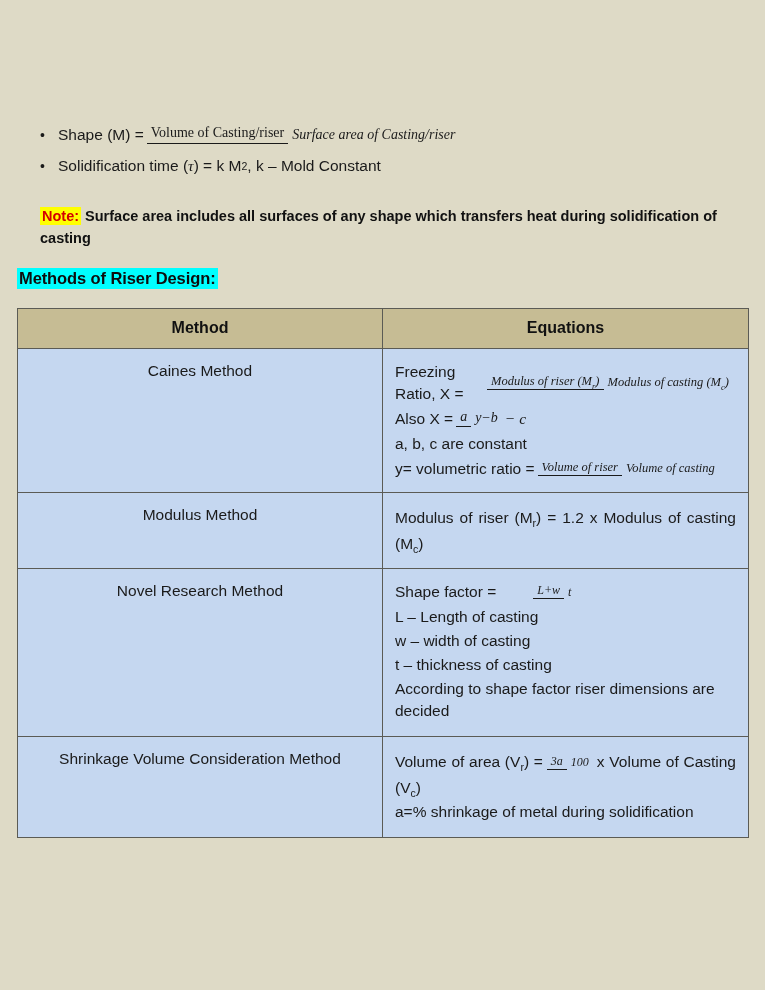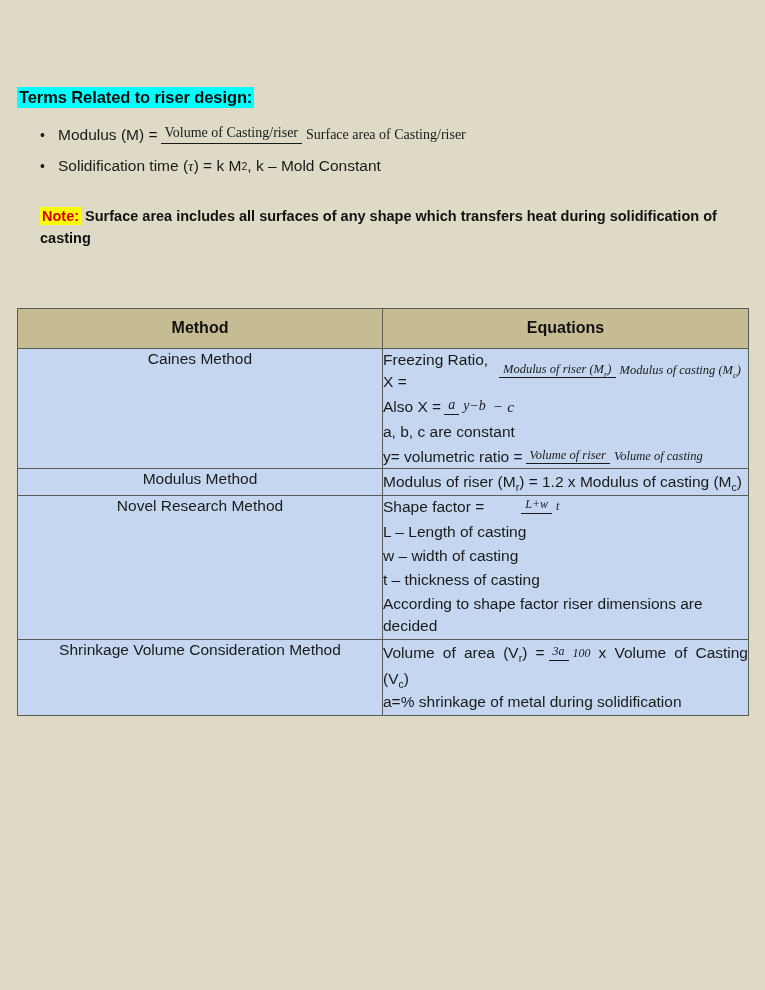--- a/index.html
+++ b/index.html
@@ -77,20 +77,21 @@
     top: -1px;
   }
   .frac .num {
     padding: 0 4px 1px 4px;
     border-bottom: 1.3px solid #1a1a1a;
     white-space: nowrap;
   }
   .frac .den {
     padding: 1px 4px 0 4px;
     white-space: nowrap;
+    font-style: italic;
   }
   .frac.italic { font-style: italic; }
   .frac.small { font-size: 12.5px; }
   .frac.tiny  { font-size: 12px; margin-left: 37px; }
 
   
   .note-block {
     position: absolute;
     left: 40px;
     top: 205px;
@@ -116,21 +117,21 @@
     border-collapse: collapse;
     table-layout: fixed;
     border: 1.3px solid #4a4a4a;
   }
   .riser-table col.c1 { width: 365px; }
   .riser-table col.c2 { width: 366px; }
   .riser-table th,
   .riser-table td {
     border: 1.2px solid #5b5b55;
     vertical-align: top;
-    padding: 0;
+    padding: 12px;
   }
   .riser-table thead th {
     background: #c6bc94;
     text-align: center;
     font-size: 16px;
     font-weight: bold;
     color: #111;
     padding: 10px 4px 11px 4px;
     vertical-align: middle;
   }
@@ -175,30 +176,27 @@
     font-size: 0.68em;
     line-height: 0;
   }
   .ital { font-family: "Liberation Serif", serif; font-style: italic; }
 </style>
 </head>
 <body>
 
 <div class="page">
 
-  <div class="section-heading" id="heading-terms">
-    <span class="hl">Terms Related to riser design:</span>
-  </div>
 
   <div class="bullet-list">
 
     <div class="bullet-row">
       <span class="bullet-dot">•</span>
       <span class="bullet-text">
-        <span>Modulus (M) =</span>
+        <span>Shape (M) =</span>
         <span class="frac">
           <span class="num">Volume of Casting/riser</span>
           <span class="den">Surface area of Casting/riser</span>
         </span>
       </span>
     </div>
 
     <div class="bullet-row">
       <span class="bullet-dot">•</span>
       <span class="bullet-text">
@@ -209,20 +207,23 @@
           <span>, k – Mold Constant</span>
       </span>
     </div>
   </div>
 
   <div class="note-block">
     <span class="note-label">Note:</span>
     <span>Surface area includes all surfaces of any shape which transfers heat during solidification of casting</span>
   </div>
 
+  <div class="section-heading" id="heading-methods">
+    <span class="hl">Methods of Riser Design:</span>
+  </div>
 
   <table class="riser-table">
     <colgroup>
         <col class="c1">
         <col class="c2">
       </colgroup>
     <thead>
       <tr>
         <th>Method</th>
         <th>Equations</th>

